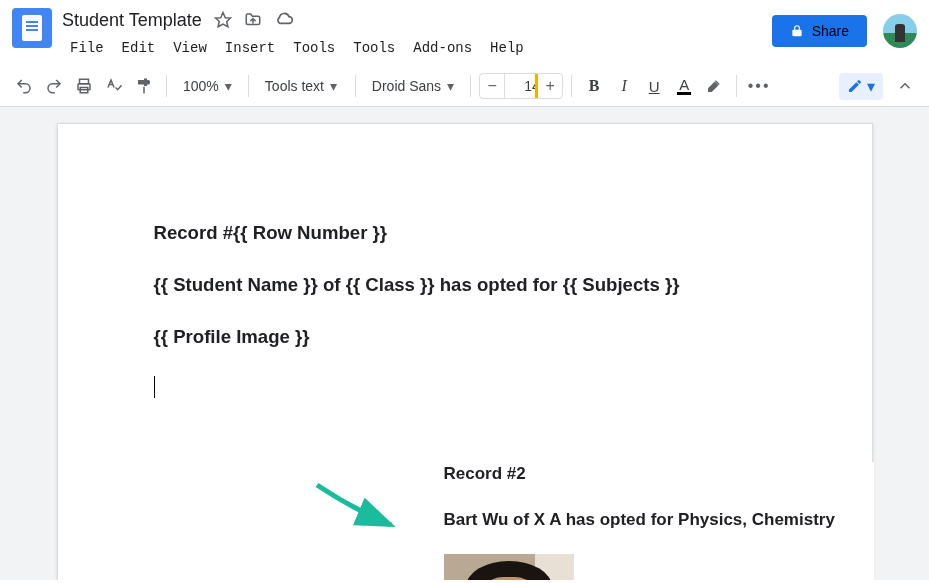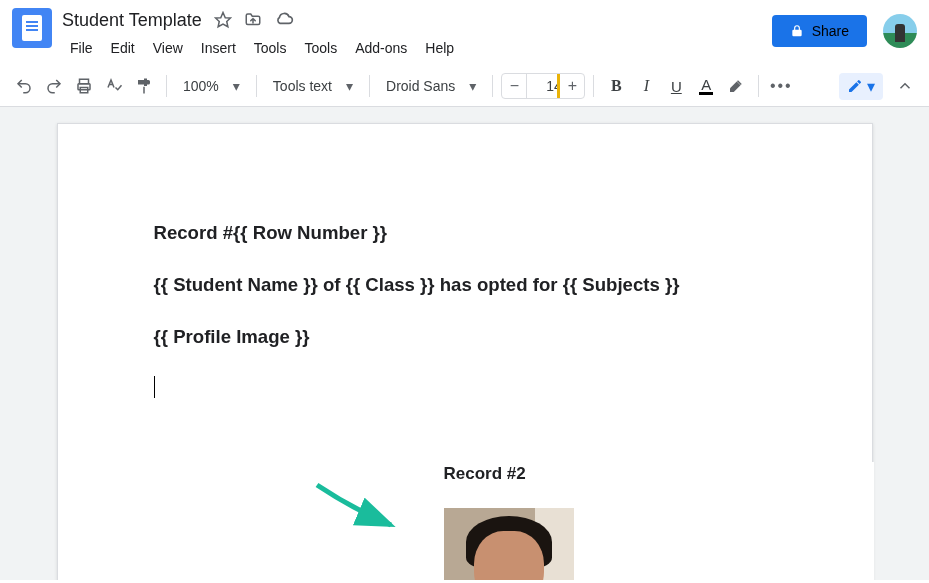--- a/index.html
+++ b/index.html
@@ -8,31 +8,31 @@
   
   .titlebar { display: flex; align-items: flex-start; padding: 8px 12px 0 12px; }
   .doc-icon { width: 40px; height: 40px; background: #4285f4; border-radius: 4px; display: flex; align-items: center; justify-content: center; margin-right: 10px; flex-shrink: 0; }
   .doc-icon-inner { width: 20px; height: 26px; background: #fff; border-radius: 2px; position: relative; }
   .doc-icon-inner::after { content: ""; position: absolute; left: 4px; right: 4px; top: 6px; height: 2px; background: #4285f4; box-shadow: 0 4px 0 #4285f4, 0 8px 0 #4285f4; }
   .title-col { flex: 1; }
   .title-row { display: flex; align-items: center; gap: 12px; height: 24px; }
   .doc-title { font-size: 18px; color: #202124; letter-spacing: 0; }
   .title-icon { color: #5f6368; display: inline-flex; align-items: center; }
   .menubar { display: flex; gap: 2px; margin-top: 4px; }
-  .menu-item { font-size: 14px; color: #202124; padding: 4px 8px; border-radius: 4px; cursor: pointer; }
+  .menu-item { font-size: 14px; color: #202124; padding: 4px 8px; border-radius: 4px; cursor: pointer; font-family: Liberation Mono, monospace; }
   .right-cluster { display: flex; align-items: center; gap: 16px; padding-top: 6px; }
   .share-btn { background: #1a73e8; color: #000000; border: none; border-radius: 4px; padding: 8px 18px; font-size: 14px; font-weight: 500; display: flex; align-items: center; gap: 8px; cursor: pointer; }
   .avatar { width: 34px; height: 34px; border-radius: 50%; background: linear-gradient(to bottom, #87ceeb 0%, #87ceeb 55%, #2e8b57 55%, #2e8b57 100%); position: relative; overflow: hidden; }
   .avatar::after { content: ""; position: absolute; left: 50%; top: 30%; width: 10px; height: 18px; background: #333; border-radius: 3px 3px 0 0; transform: translateX(-50%); }
 
   
   .toolbar { display: flex; align-items: center; padding: 6px 10px; border-bottom: 1px solid #dadce0; gap: 2px; margin-top: 6px; }
   .tbtn { width: 28px; height: 28px; display: inline-flex; align-items: center; justify-content: center; color: #5f6368; border-radius: 4px; cursor: pointer; }
   .tsep { width: 1px; height: 22px; background: #dadce0; margin: 0 6px; }
-  .tdropdown { display: flex; align-items: center; gap: 14px; padding: 0 8px; height: 28px; color: #3c4043; font-size: 14px; border-radius: 4px; cursor: pointer; }
+  .tdropdown { display: flex; align-items: center; gap: 6px; padding: 0 8px; height: 28px; color: #3c4043; font-size: 14px; border-radius: 4px; cursor: pointer; }
   .tdropdown .caret { color: #5f6368; }
   .fontsize-group { display: flex; align-items: center; border: 1px solid #dadce0; border-radius: 4px; overflow: hidden; }
   .fs-btn { width: 24px; height: 24px; display: flex; align-items: center; justify-content: center; color: #5f6368; cursor: pointer; font-size: 16px; }
   .fs-val { width: 34px; height: 24px; border-left: 1px solid #dadce0; border-right: 3px solid #eab308; text-align: left; font-size: 14px; color: #3c4043; border-top: none; border-bottom: none; outline: none; padding-left: 19px; }
   .bold { font-weight: 700; font-family: 'Times New Roman', serif; font-size: 16px; color: #3c4043; }
   .italic { font-style: italic; font-family: 'Times New Roman', serif; font-size: 16px; color: #3c4043; }
   .underline-u { text-decoration: underline; font-size: 15px; color: #3c4043; }
   .textcolor-a { font-size: 15px; color: #3c4043; border-bottom: 3px solid #000; line-height: 14px; padding: 0 2px; }
   .toolbar-right { margin-left: auto; display: flex; align-items: center; gap: 8px; }
   .pen-pill { display: flex; align-items: center; gap: 4px; background: #e8f0fe; border-radius: 4px; padding: 4px 8px; }
@@ -208,20 +208,21 @@
           <marker id="ah" markerWidth="10" markerHeight="10" refX="7" refY="3" orient="auto">
             <path d="M0,0 L8,3 L0,6 z" fill="#1abc9c"></path>
           </marker>
         </defs>
       <path d="M4 6 Q 40 30 78 46" stroke="#1abc9c" stroke-width="5" fill="none" marker-end="url(#ah)"></path>
     </svg>
 
     <div class="overlay">
       <div class="doc-text">
         <div class="para">Record #2</div>
+        <div class="para">Bart Wu of X A has opted for Physics, Chemistry</div>
         <div class="profile-img">
           <div class="wall"></div>
           <div class="hair"></div>
           <div class="head"></div>
 
         </div>
       </div>
     </div>
 
   </div>

